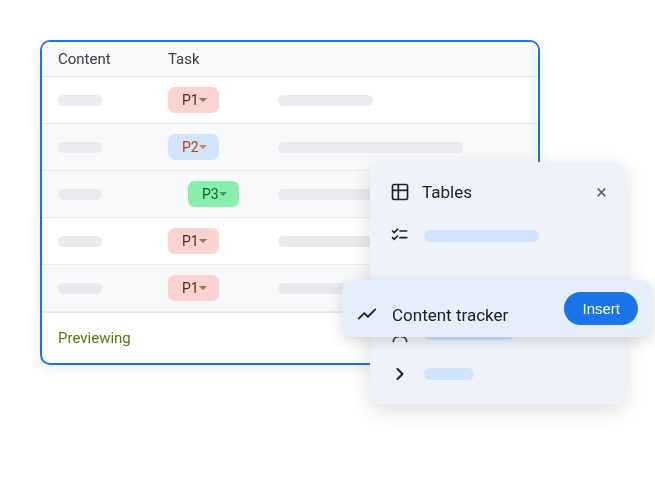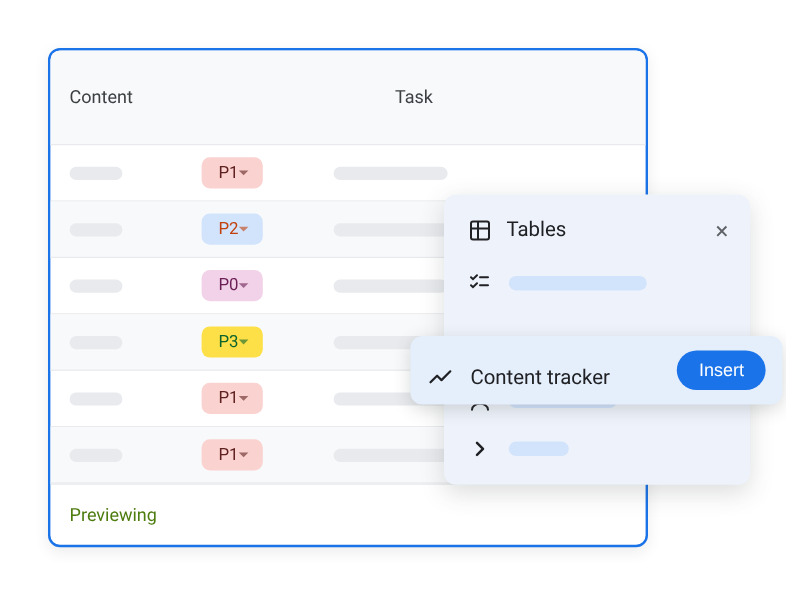--- a/index.html
+++ b/index.html
@@ -24,37 +24,37 @@
       overflow: hidden;
       box-shadow: 0 4px 12px rgba(0,0,0,0.08);
     }
     
     .table-header-row {
       display: flex;
       background: #f8f9fa;
       border-bottom: 1px solid #e8eaed;
     }
     .table-header-row .cell {
-      padding: 30px 16px;
+      padding: 8px 16px;
       font-size: 15px;
       color: #3c4043;
       font-weight: 400;
     }
     
     .row {
       display: flex;
       border-bottom: 1px solid #e8eaed;
       align-items: center;
     }
     .row.alt { background: #f8f9fa; }
     
     .cell { padding: 10px 16px; }
     .col-content { width: 110px; }
     .col-priority { width: 110px; }
-    .col-task { flex: 1; text-align: center; }
+    .col-task { flex: 1; }
     
     
     .placeholder {
       background: #e8eaed;
       border-radius: 6px;
       height: 11px;
     }
     .ph-sm { width: 44px; }
     .ph-md { width: 95px; }
     .ph-lg { width: 185px; }
@@ -72,21 +72,21 @@
     .priority-chip .caret {
       width: 0; height: 0;
       border-left: 4px solid transparent;
       border-right: 4px solid transparent;
       border-top: 4px solid currentColor;
       opacity: 0.6;
     }
     .p1 { background: #fad2cf; color: #5f2120; }
     .p2 { background: #d2e3fc; color: #c2410c; }
     .p0 { background: #f1d2e8; color: #6b1f55; }
-    .p3 { background: #fde047; color: #0d652d; }
+    .p3 { background: #86efac; color: #0d652d; margin-left: 20px; }
     
     .previewing {
       padding: 16px 16px;
       font-size: 15px;
       color: #4d7c0f;
       border-top: 1px solid #e8eaed;
     }
     
     
     .popover {
@@ -197,34 +197,20 @@
       <span class="priority-chip p2">
         <span>P2</span>
         <span class="caret"></span>
       </span>
     </div>
     <div class="cell col-task">
         <div class="placeholder ph-lg"></div>
       </div>
   </div>
 
-  <div class="row">
-    <div class="cell col-content">
-        <div class="placeholder ph-sm"></div>
-      </div>
-    <div class="cell col-priority">
-      <span class="priority-chip p0">
-        <span>P0</span>
-        <span class="caret"></span>
-      </span>
-    </div>
-    <div class="cell col-task">
-        <div class="placeholder ph-md"></div>
-      </div>
-  </div>
 
   <div class="row alt">
     <div class="cell col-content">
         <div class="placeholder ph-sm"></div>
       </div>
     <div class="cell col-priority">
       <span class="priority-chip p3">
         <span>P3</span>
         <span class="caret"></span>
       </span>

